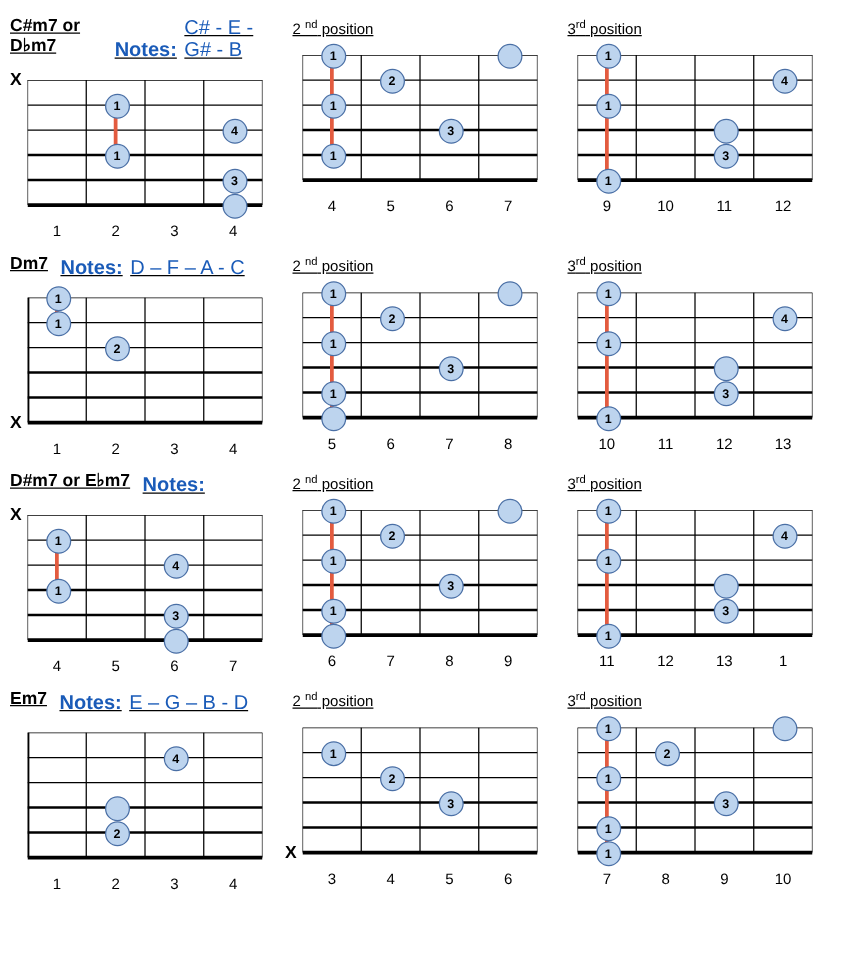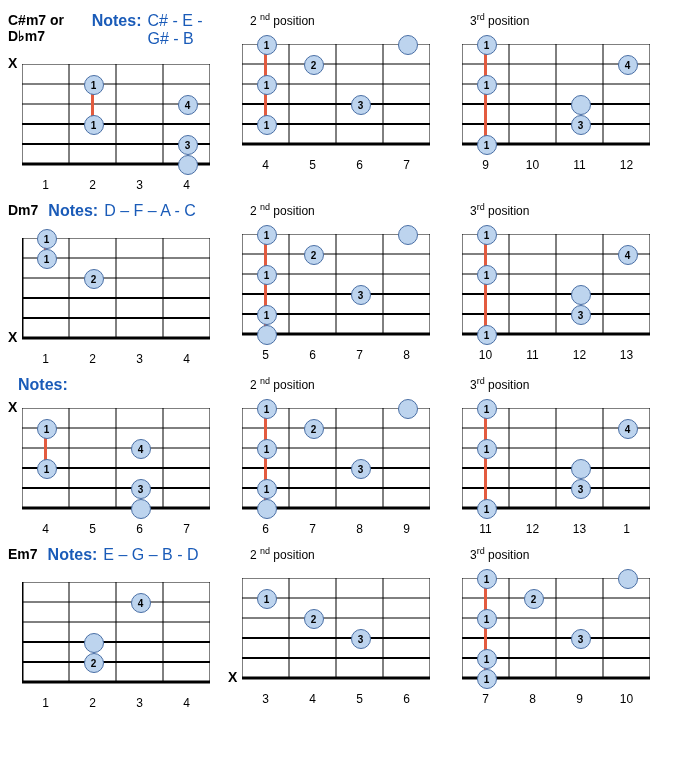--- a/index.html
+++ b/index.html
@@ -1,22 +1,22 @@
 <!DOCTYPE html>
 <html><head>
 <meta charset="utf-8">
 <style>
   body { margin:0; padding:12px 8px; background:#fff; font-family:Arial,Helvetica,sans-serif; font-size:13px; color:#000; }
   .row { display:flex; align-items:flex-start; margin-bottom:10px; }
   .col { flex:0 0 220px; }
   .title { font-weight:bold; font-size:14px; margin:0 0 6px 0; }
   .notes-label { font-weight:bold; color:#1a5bb8; font-size:16px; }
   .notes-text  { color:#1a5bb8; font-size:16px; }
-  .title-line { display:flex; align-items:flex-start; margin-bottom:4px; min-height:18px; }
-  .position-label { font-size:12px; margin-left:22px; }
+  .title-line { display:flex; align-items:flex-end; margin-bottom:4px; min-height:18px;text-decoration:underline; }
+  .position-label { font-size:12px; margin-left:6px; }
   .position-label sup { font-size:9px; }
   .diagram { position:relative; width:188px; height:120px; margin:4px 0 4px 14px; }
   .marker { position:absolute; width:18px; height:18px; border-radius:50%; background:#bdd4ee; border:1px solid #4a6fa5; color:#000; font-size:10px; display:flex; align-items:center; justify-content:center; font-weight:bold; }
   .marker.open { background:#bdd4ee; }
   .mute { position:absolute; left:-14px; font-size:14px; font-weight:bold; color:#000; }
   .barre { position:absolute; width:3px; background:#e35b3f; border-radius:2px; }
   .fretnums { display:flex; width:188px; margin-left:14px; }
   .fretnums span { flex:1; text-align:center; font-size:12px; }
   svg line.s1 { stroke:#000; stroke-width:1; }
   svg line.s2 { stroke:#000; stroke-width:2; }
@@ -228,20 +228,21 @@
           <span>10</span>
           <span>11</span>
           <span>12</span>
           <span>13</span>
         </div>
       </div>
     </div>
     <div class="row">
       <div class="col">
         <div class="title-line">
+          <span class="title">D#m7 or E♭m7</span>
           <span class="notes-label" style="margin-left: 10px;">Notes:</span>
         </div>
         <div class="diagram">
           <svg width="188" height="102" style="position: absolute; left: 0px; top: 10px;">
             <line x1="0" x2="188" y1="0" y2="0" class="s1"></line>
             <line x1="0" x2="188" y1="20" y2="20" class="s1"></line>
             <line x1="0" x2="188" y1="40" y2="40" class="s1"></line>
             <line x1="0" x2="188" y1="60" y2="60" class="s2"></line>
             <line x1="0" x2="188" y1="80" y2="80" class="s2"></line>
             <line x1="0" x2="188" y1="100" y2="100" class="s3"></line>

